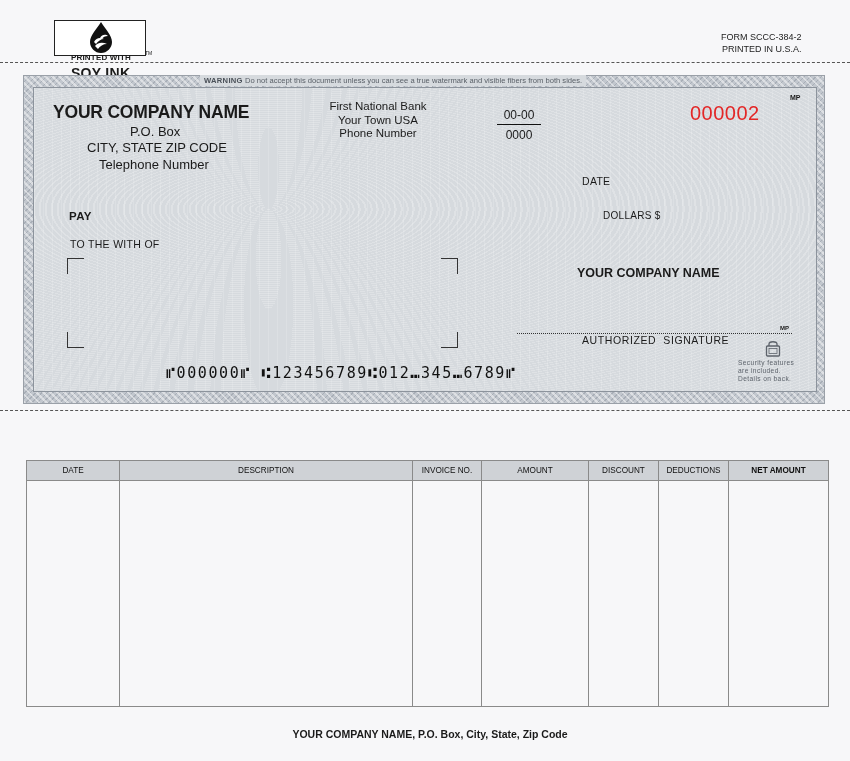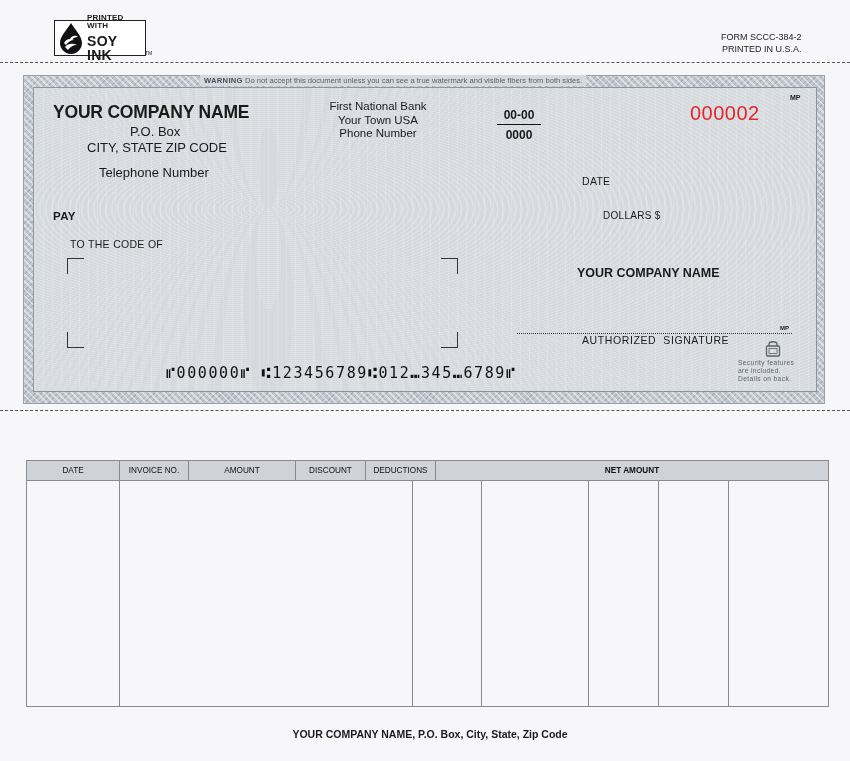--- a/index.html
+++ b/index.html
@@ -2,21 +2,21 @@
 <html><head>
 <meta charset="utf-8">
 <style>
   * { box-sizing: border-box; margin: 0; padding: 0; }
   html, body { width: 850px; height: 761px; background: #f7f7f9; overflow: hidden; }
   body { position: relative; font-family: "Liberation Sans", sans-serif; color: #1a1a1a; }
 
   .abs { position: absolute; }
 
   
-  .soy-logo { left: 54px; top: 20px; width: 92px; height: 36px; border: 1.5px solid #222; background: #fff; display: flex; align-items: center; }
+  .soy-logo { left: 54px; top: 20px; width: 92px; height: 36px; border: 1.5px solid #222; background: #fff; display: flex; align-items: center; flex-direction: column; }
   .soy-drop { width: 28px; height: 33px; position: relative; margin-left: 2px; }
   .soy-text { display: flex; flex-direction: column; line-height: 1; margin-left: 2px; }
   .soy-line1 { font-size: 8px; font-weight: bold; letter-spacing: 0.2px; }
   .soy-line2 { font-size: 14px; font-weight: bold; letter-spacing: 0.3px; margin-top: 4px; }
   .soy-tm { position: absolute; left: 145px; top: 50px; font-size: 5px; }
 
   .form-code { left: 721px; top: 31px; font-size: 9px; line-height: 12px; color: #222; text-align: right; }
 
   .perf { left: 0; width: 850px; height: 0; border-top: 1.2px dashed #555; }
 
@@ -33,34 +33,34 @@
       repeating-linear-gradient(90deg, rgba(255,255,255,0.15) 0 1px, transparent 1px 9px);
     background-color: #d6dade; }
 
   .warning-strip { left: 200px; top: 75px; height: 11px; background: #d6dade; padding: 0 4px; font-size: 7.6px; line-height: 11px; color: #5a6068; white-space: nowrap; }
   .warning-strip b { font-weight: bold; color: #4a5058; letter-spacing: 0.3px; }
 
   .company-name { left: 53px; top: 102px; font-size: 17.5px; font-weight: bold; letter-spacing: -0.2px; }
   .company-line { font-size: 13px; text-align: center; line-height: 17px; }
   .company-po { left: 130px; top: 123px; }
   .company-city { left: 87px; top: 139px; }
-  .company-tel { left: 99px; top: 156px; margin-top: 8px; }
+  .company-tel { left: 99px; top: 156px; }
 
   .bank-block { left: 318px; top: 100px; width: 120px; text-align: center; font-size: 11.5px; line-height: 13.5px; }
 
-  .fraction { left: 497px; top: 108px; width: 44px; text-align: center; font-weight: bold; font-size: 12px; }
+  .fraction { left: 497px; top: 108px; width: 44px; text-align: center; font-weight: normal; font-size: 12px; }
   .fraction .top { border-bottom: 1.2px solid #111; padding-bottom: 2px; }
   .fraction .bot { padding-top: 3px; }
 
   .check-number { left: 690px; top: 102px; font-size: 20px; color: #e32626; letter-spacing: 0.5px; }
   .mp-top { left: 790px; top: 94px; font-size: 7px; font-weight: bold; }
 
   .date-label { left: 582px; top: 175px; font-size: 10.5px; letter-spacing: 0.3px; }
   .dollars-label { left: 582px; top: 210px; font-size: 10px; letter-spacing: 0.3px; margin-left: 21px; }
-  .pay-label { left: 53px; top: 210px; font-size: 11.5px; font-weight: bold; letter-spacing: 0.4px; }
+  .pay-label { left: 69px; top: 210px; font-size: 11.5px; font-weight: bold; letter-spacing: 0.4px; }
   .order-label { left: 70px; top: 238px; font-size: 10.5px; letter-spacing: 0.3px; }
 
   .bracket { width: 17px; height: 16px; border-color: #333; border-style: solid; border-width: 0; }
   .br-tl { left: 67px; top: 258px; border-top-width: 1.2px; border-left-width: 1.2px; }
   .br-tr { left: 441px; top: 258px; border-top-width: 1.2px; border-right-width: 1.2px; }
   .br-bl { left: 67px; top: 332px; border-bottom-width: 1.2px; border-left-width: 1.2px; }
   .br-br { left: 441px; top: 332px; border-bottom-width: 1.2px; border-right-width: 1.2px; }
 
   .signer-company { left: 577px; top: 266px; font-size: 12.5px; font-weight: bold; }
   .sig-line { left: 517px; top: 333px; width: 275px; border-top: 1px dotted #333; }
@@ -133,21 +133,21 @@
   <div class="top">00-00</div>
   <div class="bot">0000</div>
 </div>
 
 <div class="abs mp-top">MP</div>
 <div class="abs check-number">000002</div>
 
 <div class="abs date-label">DATE</div>
 <div class="abs dollars-label">DOLLARS $</div>
 <div class="abs pay-label">PAY</div>
-<div class="abs order-label">TO THE CODE OF</div>
+<div class="abs order-label">TO THE WITH OF</div>
 
 <div class="abs bracket br-tl"></div>
 <div class="abs bracket br-tr"></div>
 <div class="abs bracket br-bl"></div>
 <div class="abs bracket br-br"></div>
 
 <div class="abs signer-company">YOUR COMPANY NAME</div>
 <div class="abs mp-sig">MP</div>
 <div class="abs sig-line"></div>
 <div class="abs auth-sig" style="white-space:pre;">AUTHORIZED  SIGNATURE</div>
@@ -165,20 +165,21 @@
   <div>Details on back.</div>
 </div>
 
 <div class="abs micr">⑈000000⑈ ⑆123456789⑆012⑉345⑉6789⑈</div>
 
 <div class="abs perf" style="top:410px;"></div>
 
 <div class="abs stub-table">
   <div class="stub-header">
     <div class="stub-col" style="width:93px;">DATE</div>
+    <div class="stub-col" style="width:293px;">DESCRIPTION</div>
     <div class="stub-col" style="width:69px;">INVOICE NO.</div>
     <div class="stub-col" style="width:107px;">AMOUNT</div>
     <div class="stub-col" style="width:70px;">DISCOUNT</div>
     <div class="stub-col" style="width:70px;">DEDUCTIONS</div>
     <div class="stub-col" style="flex:1;">NET AMOUNT</div>
   </div>
   <div class="stub-body">
     <div class="stub-cell" style="width:93px;"></div>
     <div class="stub-cell" style="width:293px;"></div>
     <div class="stub-cell" style="width:69px;"></div>

